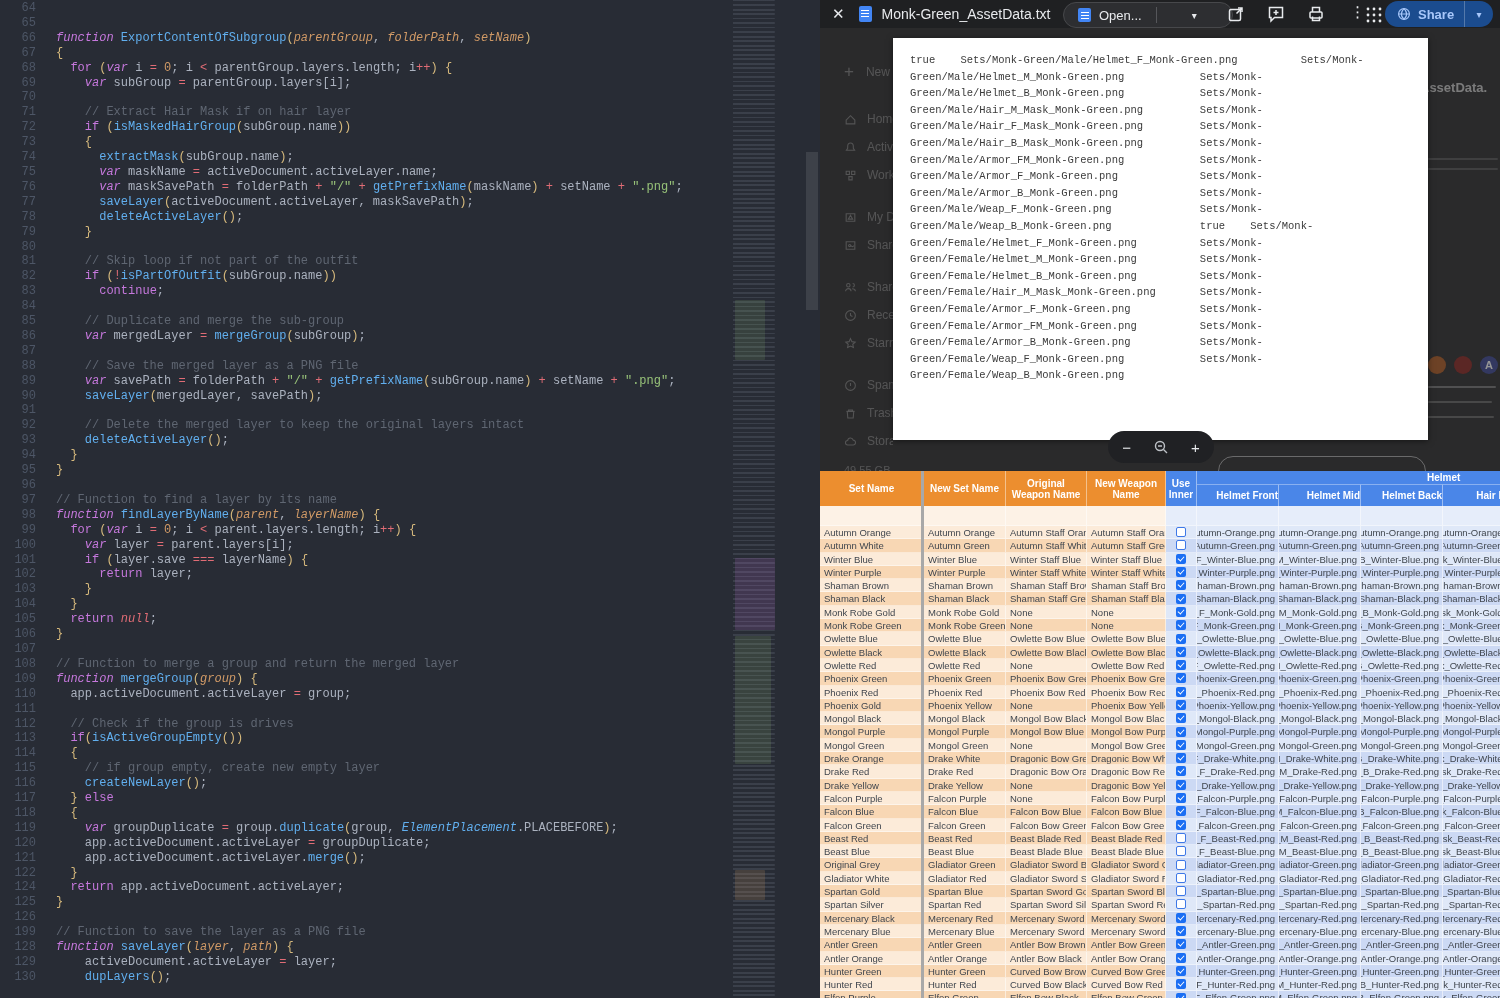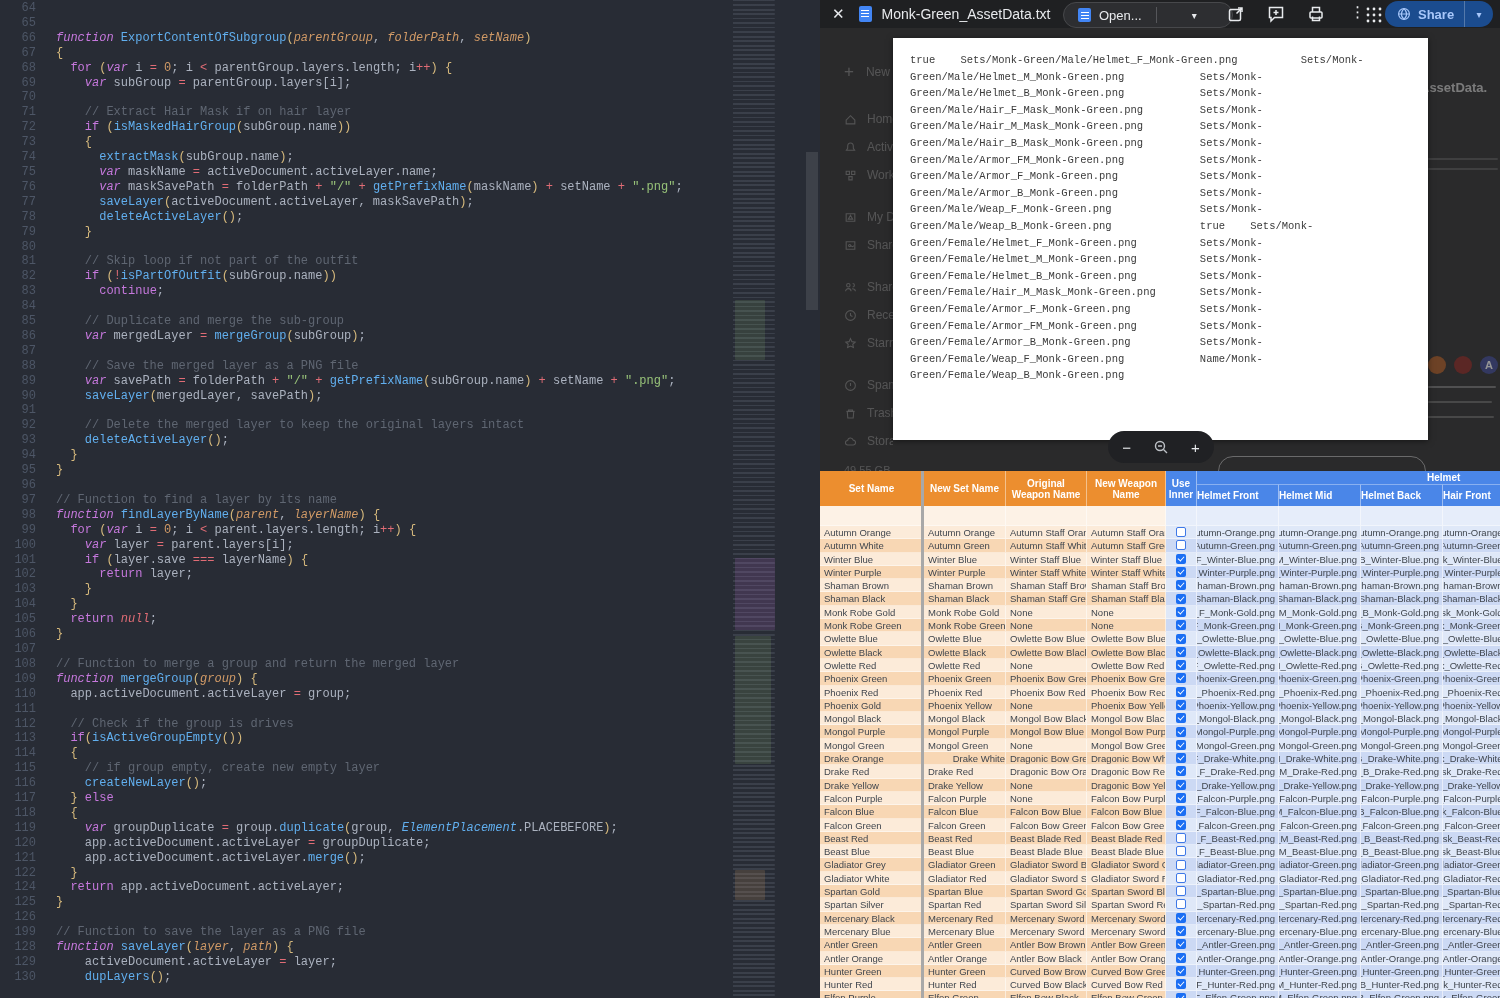--- a/index.html
+++ b/index.html
@@ -80,21 +80,21 @@
   
   #sheet{position:absolute;left:0;top:471px;width:680px;height:527px;background:#fff;overflow:hidden;}
   #sheet-header{position:relative;height:35px;display:flex;}
   .h-or{background:#ec8e2f;color:#fff;font-weight:bold;font-size:10px;display:flex;align-items:center;justify-content:center;text-align:center;border-right:1px solid rgba(255,255,255,.45);box-sizing:border-box;line-height:11px;}
   .h-bl{background:#4a86e8;color:#fff;font-weight:bold;font-size:10px;box-sizing:border-box;}
   #h-useinner{display:flex;align-items:center;justify-content:center;text-align:center;border-right:1px solid rgba(255,255,255,.45);line-height:11px;}
   #h-helmetgroup{position:relative;flex:1;}
   #h-group-label{position:absolute;left:0;top:0;width:100%;height:13px;line-height:13px;}
   #h-group-label span{position:absolute;left:230px;}
   #h-subcols{position:absolute;left:0;top:13px;height:22px;display:flex;width:100%;}
-  .h-sub{display:flex;align-items:center;justify-content:flex-start;border-right:1px solid rgba(255,255,255,.45);border-top:1px solid rgba(255,255,255,.35);box-sizing:border-box;flex:0 0 auto;}
+  .h-sub{display:flex;align-items:center;justify-content:flex-end;border-right:1px solid rgba(255,255,255,.45);border-top:1px solid rgba(255,255,255,.35);box-sizing:border-box;flex:0 0 auto;}
   #frozen-div{position:absolute;left:101px;top:0;width:3px;height:100%;background:#a8a8a8;z-index:6;}
   .srow{display:flex;height:13.3px;}
   .srow.blank{height:20px;}
   .scell{box-sizing:border-box;overflow:hidden;white-space:nowrap;font-size:9.5px;line-height:13.3px;color:#40464e;padding-left:4px;flex:0 0 auto;border-right:1px solid rgba(255,255,255,.55);border-bottom:1px solid rgba(255,255,255,.45);}
   .srow.od .or{background:#fcebd9}
   .srow.ev .or{background:#f8d7b4}
   .srow.od .bl{background:#dfe8f8}
   .srow.ev .bl{background:#ccd9f4}
   .srow.blank .or{background:#fdf2e6}
   .srow.blank .bl{background:#e6edfa}
@@ -334,36 +334,36 @@
           <div class="dim-line" style="left:0;top:388px;width:66px;background:rgba(255,255,255,.14)"></div>
         </div>
         <div id="dim-button"></div>
       </div>
 
       <div id="docpanel">
         <div id="doc-lines">
             <div class="doc-line">true    Sets/Monk-Green/Male/Helmet_F_Monk-Green.png          Sets/Monk-</div>
             <div class="doc-line">Green/Male/Helmet_M_Monk-Green.png            Sets/Monk-</div>
             <div class="doc-line">Green/Male/Helmet_B_Monk-Green.png            Sets/Monk-</div>
+            <div class="doc-line">Green/Male/Hair_M_Mask_Monk-Green.png         Sets/Monk-</div>
             <div class="doc-line">Green/Male/Hair_F_Mask_Monk-Green.png         Sets/Monk-</div>
-            <div class="doc-line">Green/Male/Hair_M_Mask_Monk-Green.png         Sets/Monk-</div>
             <div class="doc-line">Green/Male/Hair_B_Mask_Monk-Green.png         Sets/Monk-</div>
             <div class="doc-line">Green/Male/Armor_FM_Monk-Green.png            Sets/Monk-</div>
             <div class="doc-line">Green/Male/Armor_F_Monk-Green.png             Sets/Monk-</div>
             <div class="doc-line">Green/Male/Armor_B_Monk-Green.png             Sets/Monk-</div>
             <div class="doc-line">Green/Male/Weap_F_Monk-Green.png              Sets/Monk-</div>
             <div class="doc-line">Green/Male/Weap_B_Monk-Green.png              true    Sets/Monk-</div>
             <div class="doc-line">Green/Female/Helmet_F_Monk-Green.png          Sets/Monk-</div>
             <div class="doc-line">Green/Female/Helmet_M_Monk-Green.png          Sets/Monk-</div>
             <div class="doc-line">Green/Female/Helmet_B_Monk-Green.png          Sets/Monk-</div>
             <div class="doc-line">Green/Female/Hair_M_Mask_Monk-Green.png       Sets/Monk-</div>
             <div class="doc-line">Green/Female/Armor_F_Monk-Green.png           Sets/Monk-</div>
             <div class="doc-line">Green/Female/Armor_FM_Monk-Green.png          Sets/Monk-</div>
             <div class="doc-line">Green/Female/Armor_B_Monk-Green.png           Sets/Monk-</div>
-            <div class="doc-line">Green/Female/Weap_F_Monk-Green.png            Name/Monk-</div>
+            <div class="doc-line">Green/Female/Weap_F_Monk-Green.png            Sets/Monk-</div>
             <div class="doc-line">Green/Female/Weap_B_Monk-Green.png</div>
           </div>
       </div>
 
       <div id="zoombar">
         <span class="zbtn">−</span>
         <span>
           <svg width="16" height="16" viewBox="0 0 16 16" fill="none" stroke="#bdc1c6" stroke-width="1.4">
             <circle cx="7" cy="7" r="4.5"></circle>
               <path d="M10.5 10.5L14 14M5 7h4"></path>
@@ -638,21 +638,21 @@
             <div class="scell bl cbcell" style="width: 31px;">
               <div class="cb on"></div>
             </div>
             <div class="scell bl fname" style="width: 82px;">Helmet_F_Mongol-Green.png</div>
             <div class="scell bl fname" style="width: 82px;">Helmet_M_Mongol-Green.png</div>
             <div class="scell bl fname" style="width: 82px;">Helmet_B_Mongol-Green.png</div>
             <div class="scell bl fname" style="width: 82px;">Hair_F_Mask_Mongol-Green.png</div>
           </div>
           <div class="srow ev">
             <div class="scell or" style="width: 104px;">Drake Orange</div>
-            <div class="scell or" style="width: 82px; text-align: right;">Drake White</div>
+            <div class="scell or" style="width: 82px;">Drake White</div>
             <div class="scell or" style="width: 81px;">Dragonic Bow Green</div>
             <div class="scell or" style="width: 79px;">Dragonic Bow White</div>
             <div class="scell bl cbcell" style="width: 31px;">
               <div class="cb on"></div>
             </div>
             <div class="scell bl fname" style="width: 82px;">Helmet_F_Drake-White.png</div>
             <div class="scell bl fname" style="width: 82px;">Helmet_M_Drake-White.png</div>
             <div class="scell bl fname" style="width: 82px;">Helmet_B_Drake-White.png</div>
             <div class="scell bl fname" style="width: 82px;">Hair_F_Mask_Drake-White.png</div>
           </div>
@@ -741,21 +741,21 @@
             <div class="scell or" style="width: 79px;">Beast Blade Blue</div>
             <div class="scell bl cbcell" style="width: 31px;">
               <div class="cb off"></div>
             </div>
             <div class="scell bl fname" style="width: 82px;">Helmet_F_Beast-Blue.png</div>
             <div class="scell bl fname" style="width: 82px;">Helmet_M_Beast-Blue.png</div>
             <div class="scell bl fname" style="width: 82px;">Helmet_B_Beast-Blue.png</div>
             <div class="scell bl fname" style="width: 82px;">Hair_F_Mask_Beast-Blue.png</div>
           </div>
           <div class="srow ev">
-            <div class="scell or" style="width: 104px;">Gladiator Grey</div>
+            <div class="scell or" style="width: 104px;">Original Grey</div>
             <div class="scell or" style="width: 82px;">Gladiator Green</div>
             <div class="scell or" style="width: 81px;">Gladiator Sword Bronze</div>
             <div class="scell or" style="width: 79px;">Gladiator Sword Green</div>
             <div class="scell bl cbcell" style="width: 31px;">
               <div class="cb off"></div>
             </div>
             <div class="scell bl fname" style="width: 82px;">Helmet_F_Gladiator-Green.png</div>
             <div class="scell bl fname" style="width: 82px;">Helmet_M_Gladiator-Green.png</div>
             <div class="scell bl fname" style="width: 82px;">Helmet_B_Gladiator-Green.png</div>
             <div class="scell bl fname" style="width: 82px;">Hair_F_Mask_Gladiator-Green.png</div>

